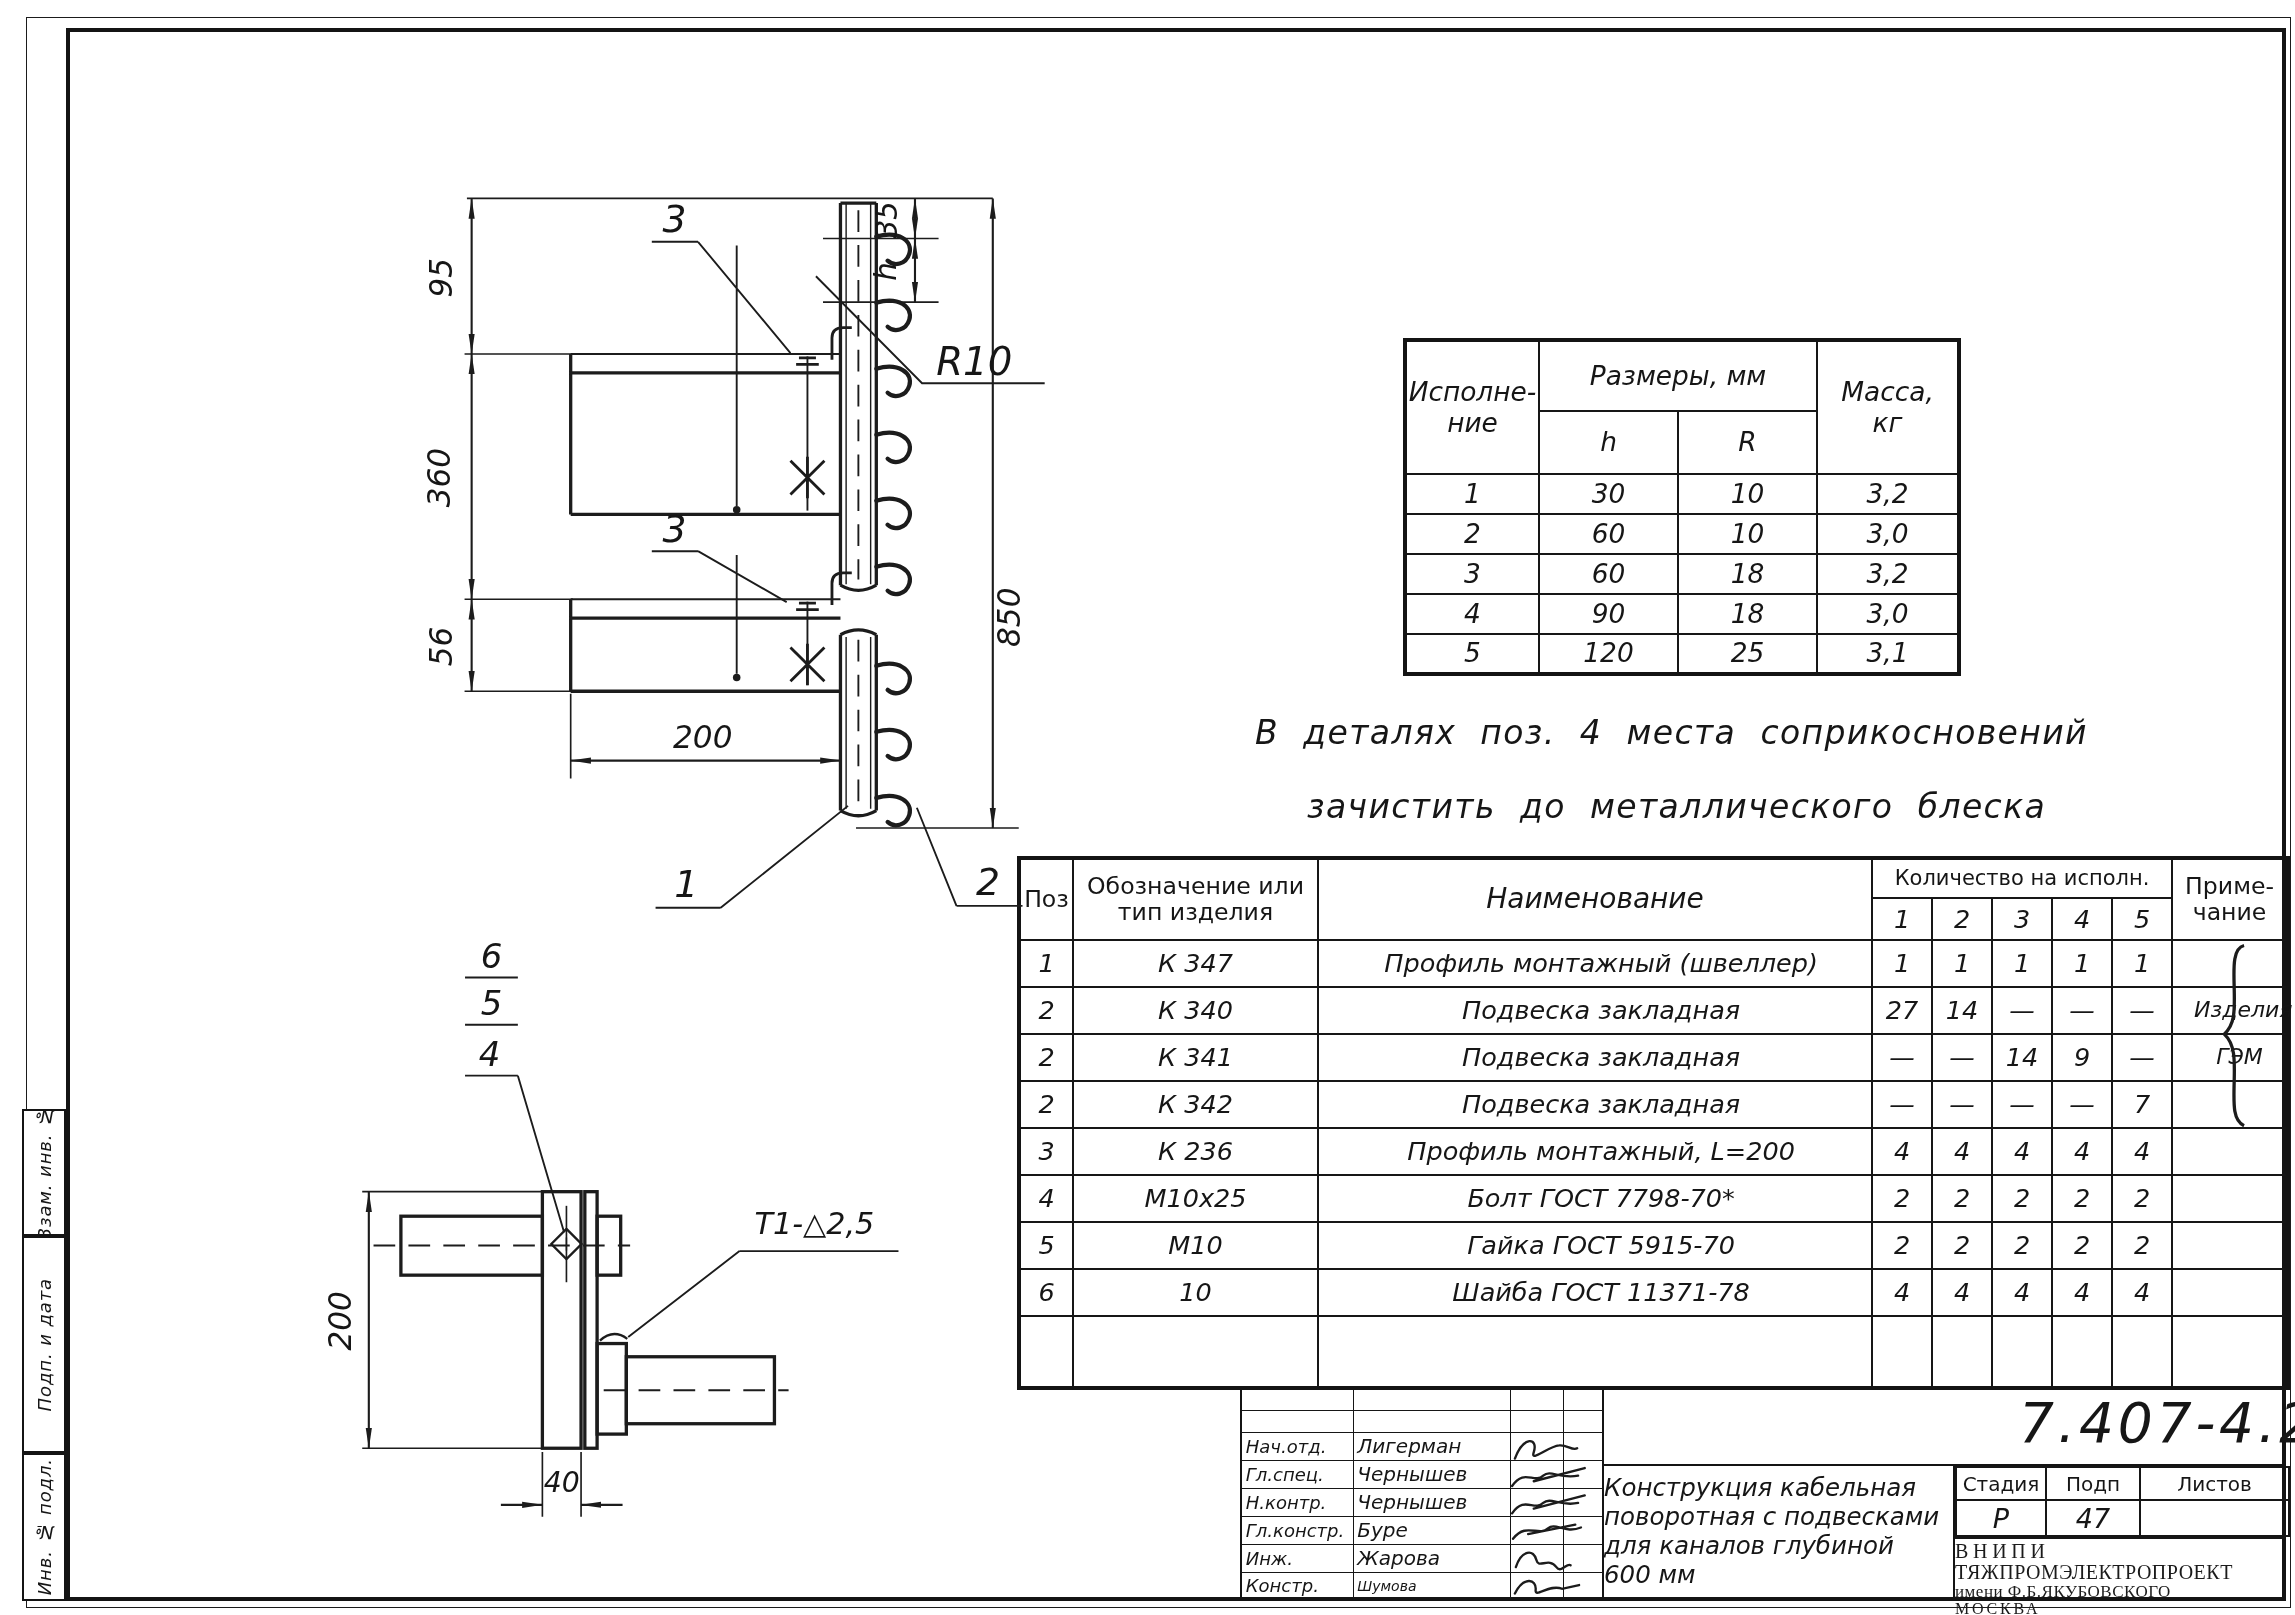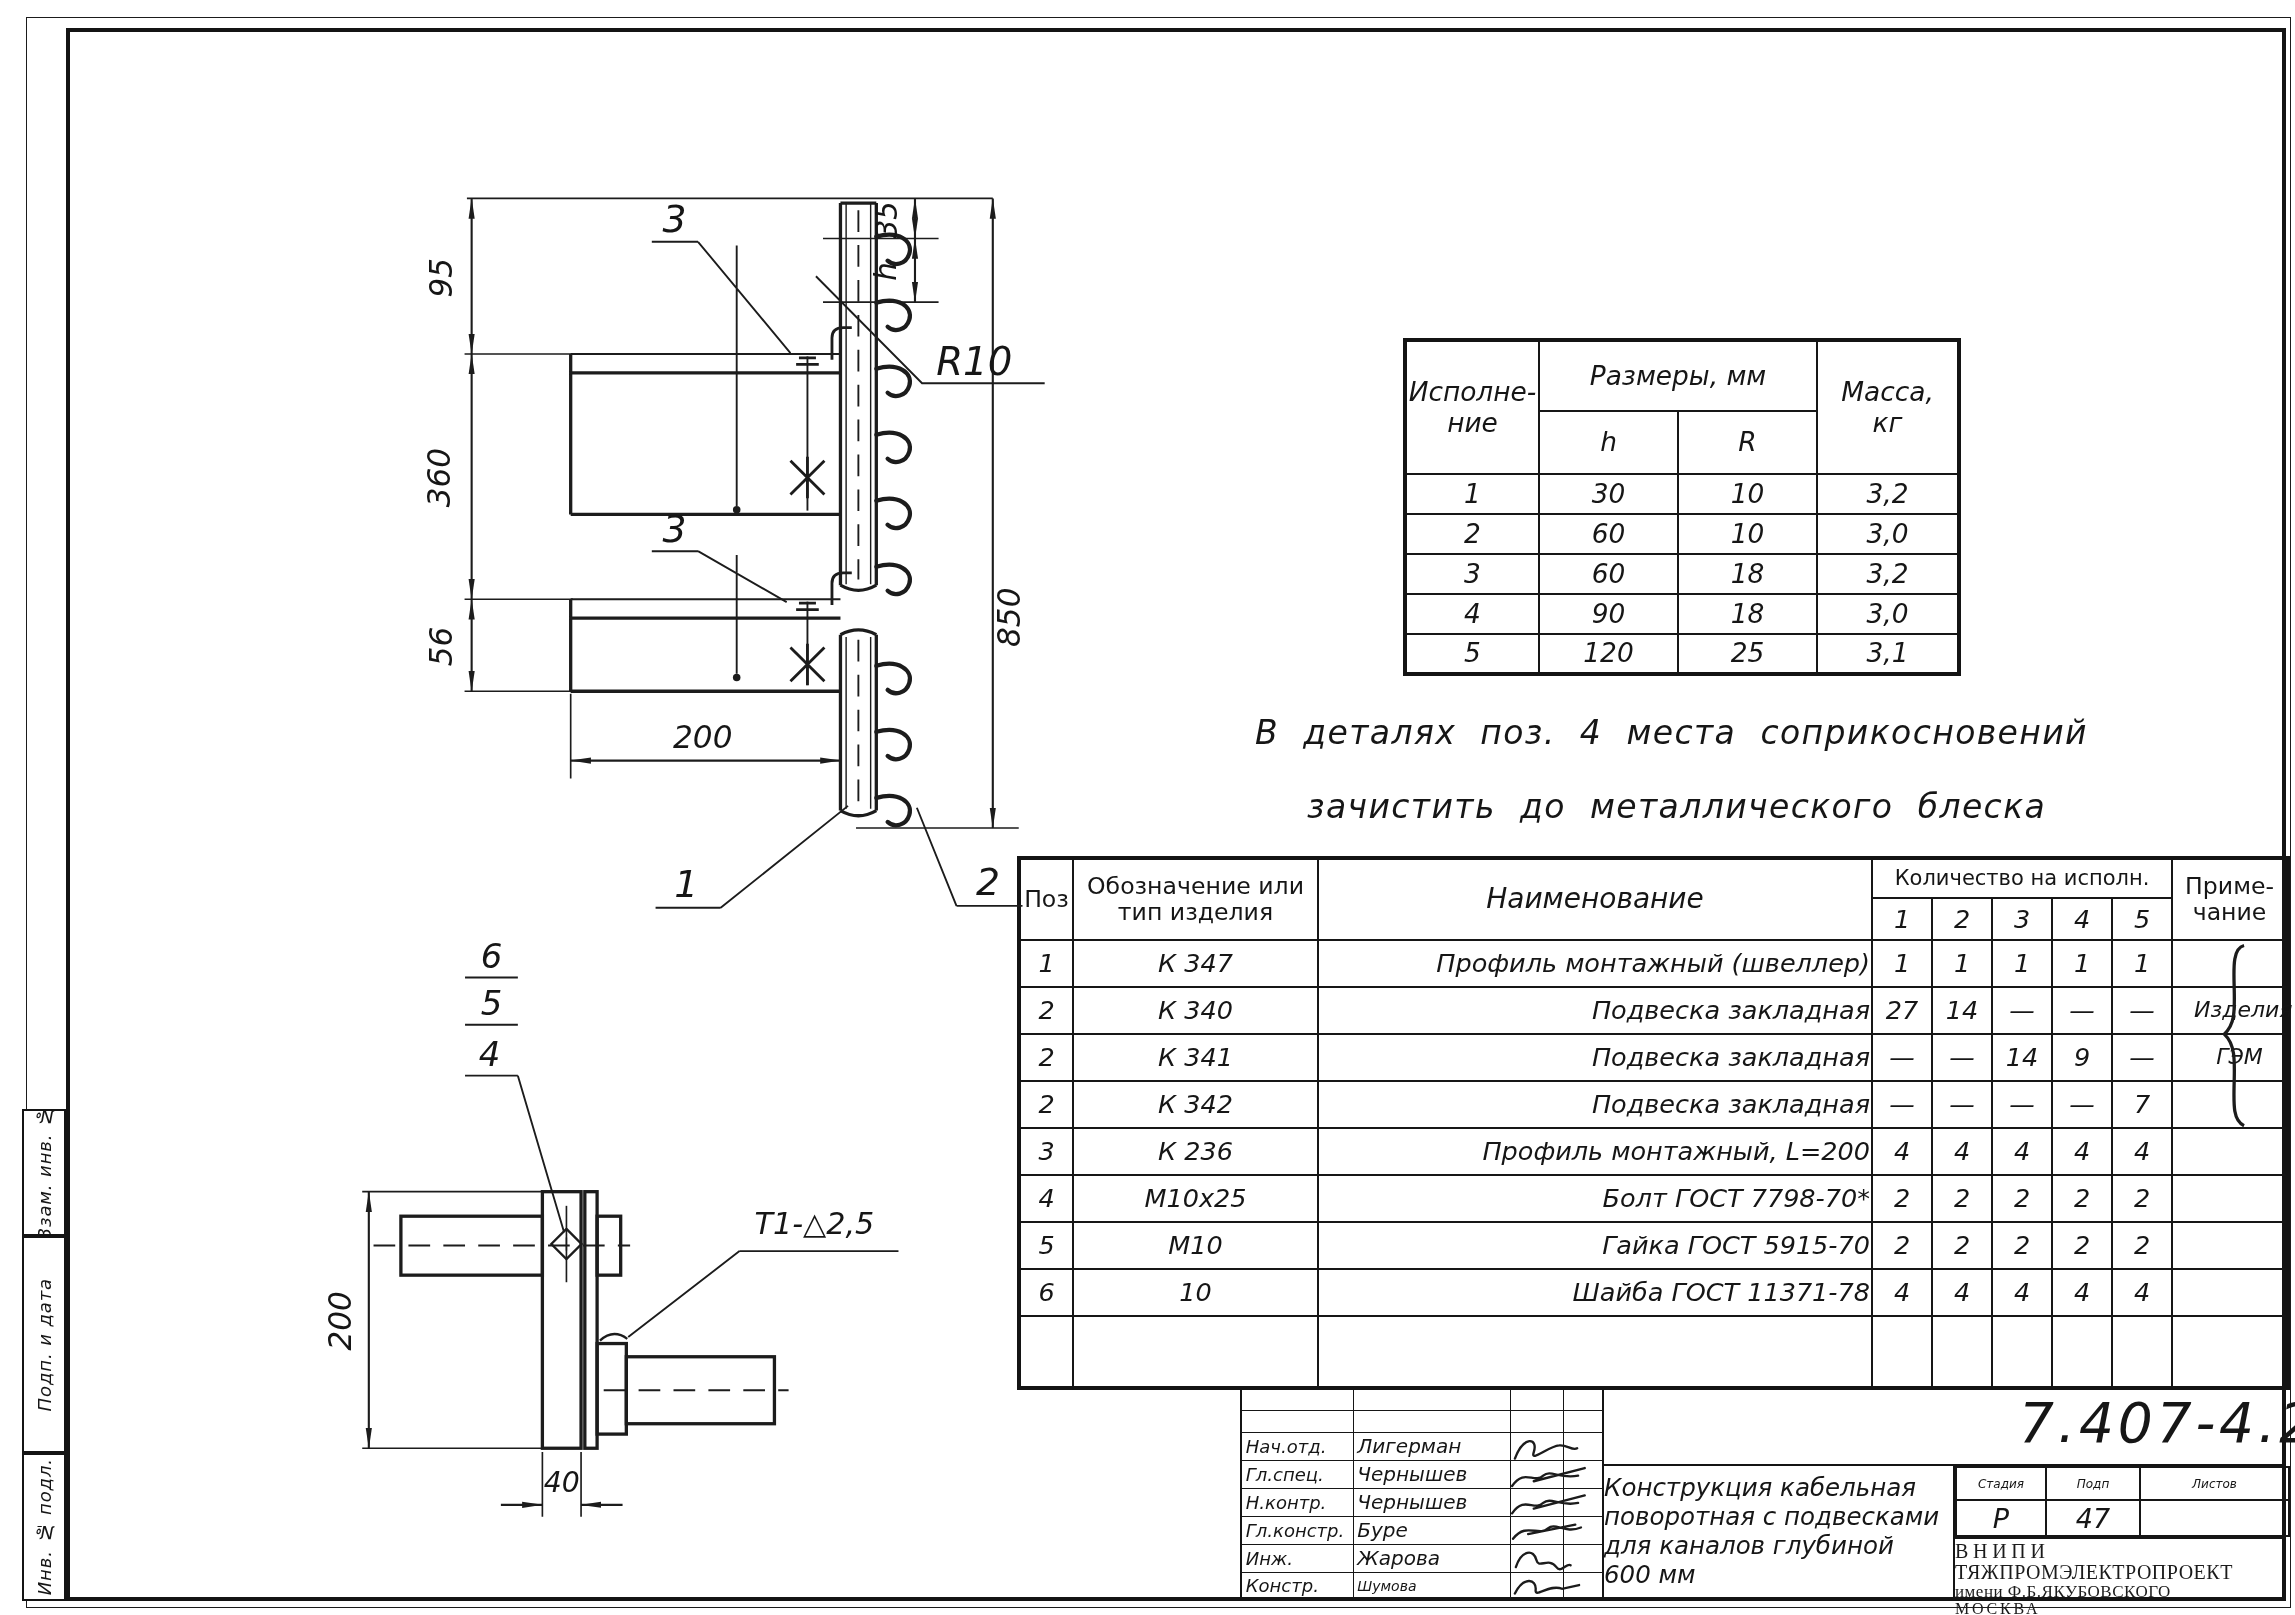--- a/index.html
+++ b/index.html
@@ -25,42 +25,42 @@
   
   .note-line{position:absolute;font-style:italic;font-size:33px;letter-spacing:1.4px;
              word-spacing:12.3px;white-space:nowrap;}
   
   .spectab{position:absolute;left:1017px;top:856px;width:1269px;height:532px;
            border:4.2px solid #141414;}
   .spectab td{border:2.4px solid #161616;text-align:center;vertical-align:middle;
               font-size:23.6px;white-space:pre-line;line-height:1.1;}
   .spectab tr.sh{height:40px;} .spectab tr.sh2{height:42px;}
   .spectab tr.dr{height:47px;} .spectab tr.er{height:72px;}
-  .spectab td.nm{text-align:right;padding-left:13.2px;}
+  .spectab td.nm{text-align:center;padding-left:13.2px;}
   .spectab td.note-c{font-size:22px;padding-left:21px;}
   .spectab .hw{font-style:italic;font-size:25.5px;}
   
   .titleblock{position:absolute;left:1240px;top:1388px;width:943px;height:213px;}
   .sigtab{position:absolute;left:0;top:0;width:362px;height:213px;border:2.8px solid #141414;}
   .sigtab td{border:1.9px solid #161616;font-style:italic;vertical-align:middle;
              font-size:18px;padding-left:3.8px;white-space:nowrap;overflow:visible;}
   .sigtab tr.e{height:21px;} .sigtab tr.s{height:27px;}
   .num-cell{position:absolute;left:362px;top:0;width:683px;height:76px;
             border-left:2.8px solid #141414;box-sizing:border-box;
             font-style:italic;font-size:55px;line-height:71px;
             text-align:left;padding-left:415px;letter-spacing:3.8px;white-space:nowrap;}
   .title-cell{position:absolute;left:362px;top:76px;width:351px;height:137px;
               border-left:2.8px solid #141414;border-top:2.8px solid #141414;box-sizing:border-box;
               text-align:left;font-style:italic;font-size:24.5px;line-height:29px;padding-top:6.6px;}
   .stage-zone{position:absolute;left:713px;top:76px;width:333px;height:137px;
               border-left:2.8px solid #141414;border-top:2.8px solid #141414;box-sizing:border-box;}
   .stagetab{width:333px;height:69px;}
   .stagetab td{border:2.4px solid #161616;text-align:center;vertical-align:middle;}
   .stagetab tr.h{height:33px;} .stagetab tr.v{height:36px;}
-  .stagetab .hh{font-style:italic;font-size:12px;}
+  .stagetab .hh{font-size:20px;}
   .stagetab .vv{font-style:italic;font-size:27px;}
   .org{height:65px;border-top:2.4px solid #161616;text-align:left;
        font-family:Liberation Serif, serif;color:#1b1b1b;padding-top:1.9px;}
   .org div{line-height:1.05;}
   .org .o1{font-size:20px;letter-spacing:4.7px;}
   .org .o2{font-size:20px;letter-spacing:0.5px;}
   .org .o3{font-size:17px;letter-spacing:0.5px;}
   .org .o4{font-size:16px;letter-spacing:2.8px;}
   
   .art{position:absolute;left:0;top:0;pointer-events:none;}

